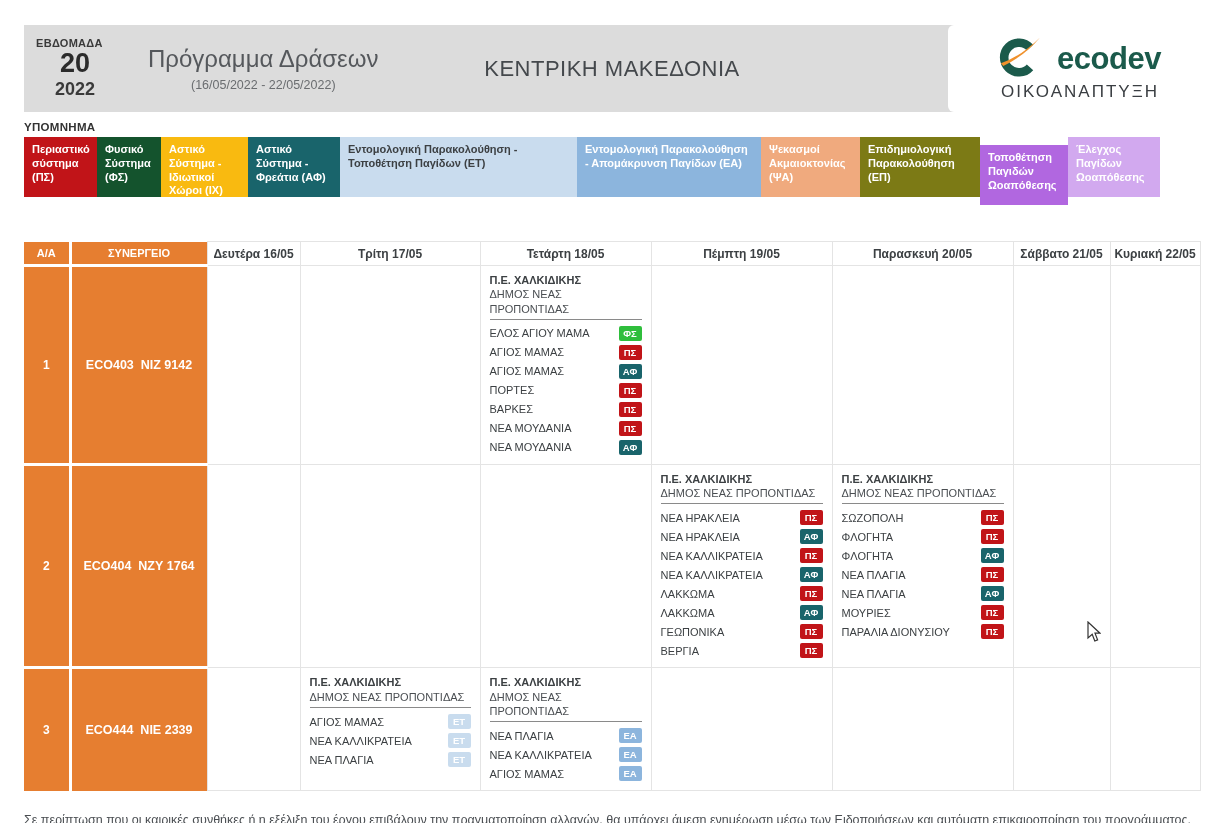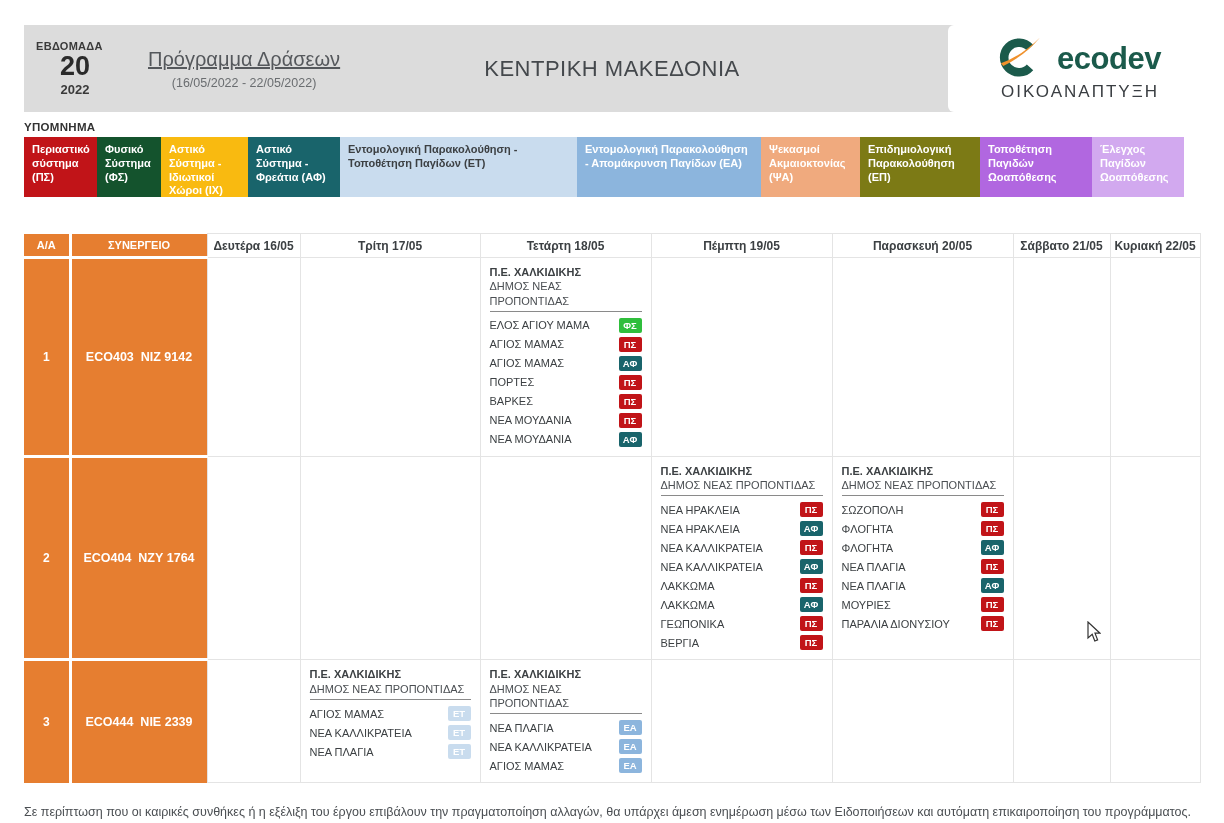--- a/index.html
+++ b/index.html
@@ -5,23 +5,23 @@
   * { box-sizing: border-box; margin: 0; padding: 0; }
   html,body { width: 1224px; height: 823px; background: #ffffff; overflow: hidden; }
   body { font-family: "Liberation Sans", "DejaVu Sans", sans-serif; color: #3c4043; }
   .page { position: relative; width: 1176px; margin: 25px 24px 0 24px; }
 
   
   .header-bar { position: relative; display: flex; align-items: center; height: 87px; background: #dcdcdc; }
   .week-box { margin-left: 12px; text-align: center; min-width: 78px; }
   .week-label { font-size: 11px; font-weight: 700; color: #3a3a3a; text-align: left; letter-spacing: .3px; }
   .week-number { font-size: 27px; font-weight: 700; color: #2b2b2b; line-height: 1.1; }
-  .week-year { font-size: 13px; font-weight: 700; color: #3a3a3a; }
+  .week-year { font-size: 18px; font-weight: 700; color: #3a3a3a; }
   .program-block { margin-left: 34px; text-align: center; }
-  .program-title { font-size: 20px; color: #55585c; text-decoration: underline; }
+  .program-title { font-size: 24px; color: #55585c; }
   .program-dates { font-size: 12.5px; color: #6a6d70; margin-top: 5px; }
   .region-title { position: absolute; left: 0; right: 0; text-align: center; font-size: 22px; color: #44484c; letter-spacing: .5px; }
   .logo-card { position: absolute; right: -12px; top: 0; height: 87px; width: 264px; background: #ffffff; border-radius: 6px; display: flex; flex-direction: column; align-items: center; justify-content: center; }
   .logo-row { display: flex; align-items: center; gap: 16px; }
   .logo-brand { font-size: 31px; font-weight: 700; color: #1b5a4b; letter-spacing: -.5px; }
   .logo-subtitle { font-size: 17px; color: #3a3e42; letter-spacing: 2px; margin-top: 0; }
 
   
   .legend-title { margin: 9px 0 4px 0; font-size: 11.5px; font-weight: 700; color: #333; letter-spacing: .3px; }
   .legend-row { display: flex; width: 1176px; }
@@ -86,21 +86,21 @@
   <div class="legend-title">ΥΠΟΜΝΗΜΑ</div>
   <div class="legend-row">
       <div class="legend-item" style="background: rgb(193, 20, 24); color: rgb(255, 255, 255); width: 73px;">Περιαστικό σύστημα (ΠΣ)</div>
       <div class="legend-item" style="background: #14532d; color: rgb(255, 255, 255); width: 64px;">Φυσικό Σύστημα (ΦΣ)</div>
       <div class="legend-item" style="background: rgb(249, 186, 16); color: rgb(255, 255, 255); width: 87px;">Αστικό Σύστημα - Ιδιωτικοί Χώροι (ΙΧ)</div>
       <div class="legend-item" style="background: rgb(25, 100, 107); color: rgb(255, 255, 255); width: 92px;">Αστικό Σύστημα - Φρεάτια (ΑΦ)</div>
       <div class="legend-item" style="background: rgb(201, 220, 238); color: rgb(60, 64, 67); width: 237px;">Εντομολογική Παρακολούθηση - Τοποθέτηση Παγίδων (ΕΤ)</div>
       <div class="legend-item" style="background: rgb(140, 181, 221); color: rgb(255, 255, 255); width: 184px;">Εντομολογική Παρακολούθηση - Απομάκρυνση Παγίδων (ΕΑ)</div>
       <div class="legend-item" style="background: rgb(240, 170, 126); color: rgb(255, 255, 255); width: 99px;">Ψεκασμοί Ακμαιοκτονίας (ΨΑ)</div>
       <div class="legend-item" style="background: rgb(124, 122, 21); color: rgb(255, 255, 255); width: 120px;">Επιδημιολογική Παρακολούθηση (ΕΠ)</div>
-      <div class="legend-item" style="background: rgb(177, 103, 224); color: rgb(255, 255, 255); width: 112px;">Τοποθέτηση Παγιδών Ωοαπόθεσης</div>
+      <div class="legend-item" style="background: rgb(177, 103, 224); color: rgb(255, 255, 255); width: 88px; margin-top: 8px;">Τοποθέτηση Παγιδών Ωοαπόθεσης</div>
       <div class="legend-item" style="background: rgb(210, 169, 239); color: rgb(255, 255, 255); width: 92px;">Έλεγχος Παγίδων Ωοαπόθεσης</div>
     </div>
 
   <table class="schedule">
       <colgroup>
         <col style="width: 46px;">
         <col style="width: 137px;">
         <col style="width: 93px;">
         <col style="width: 180px;">
         <col style="width: 171px;">

